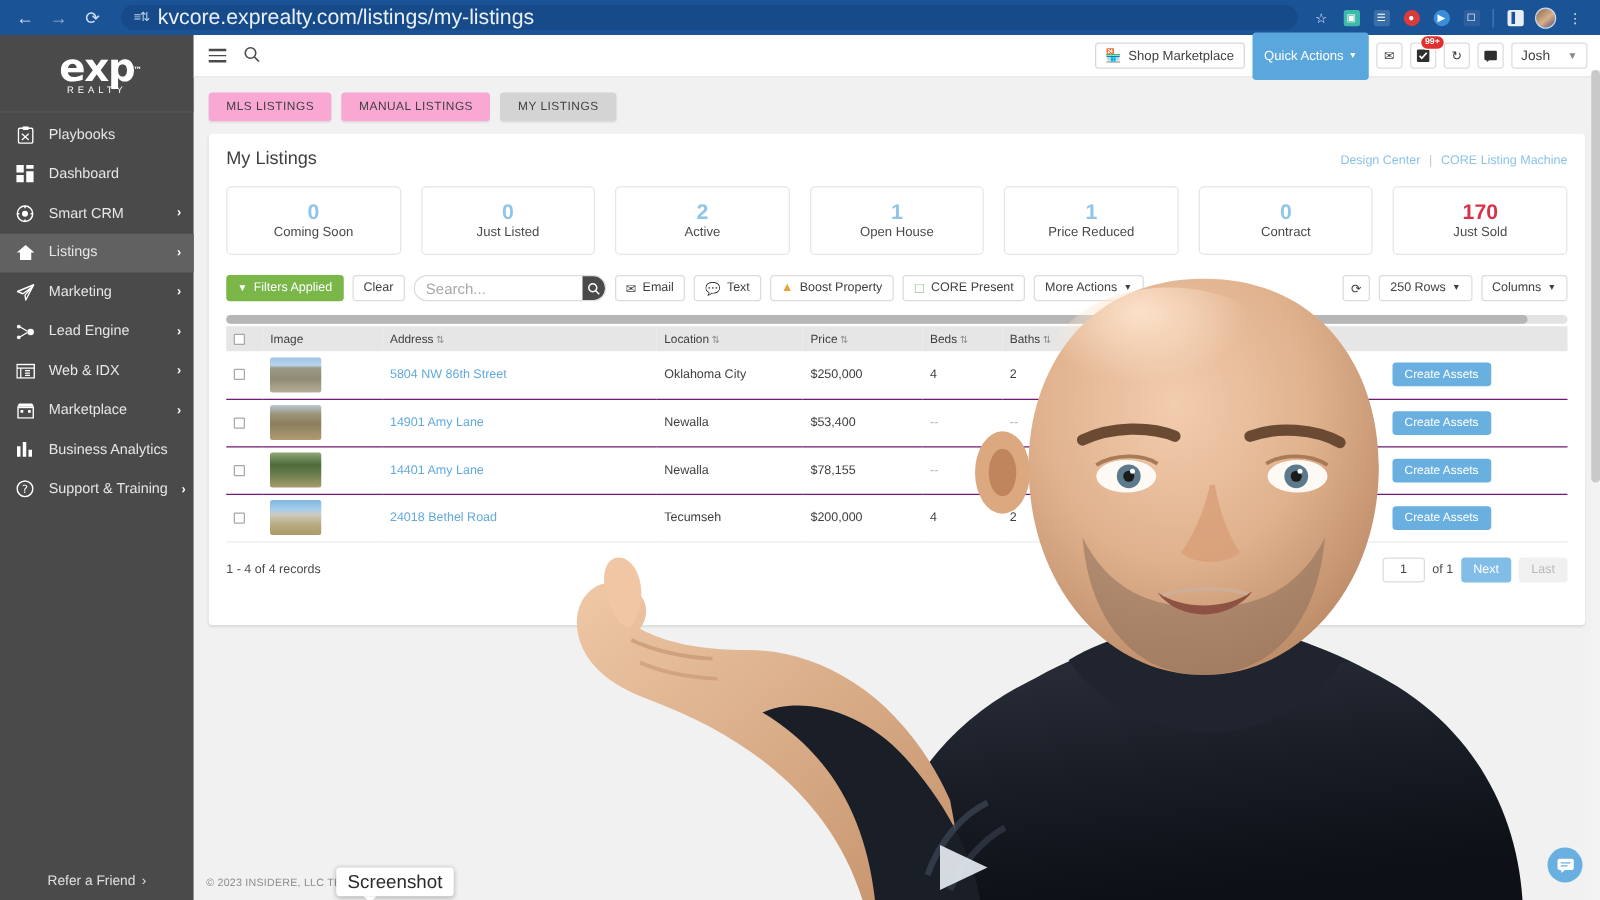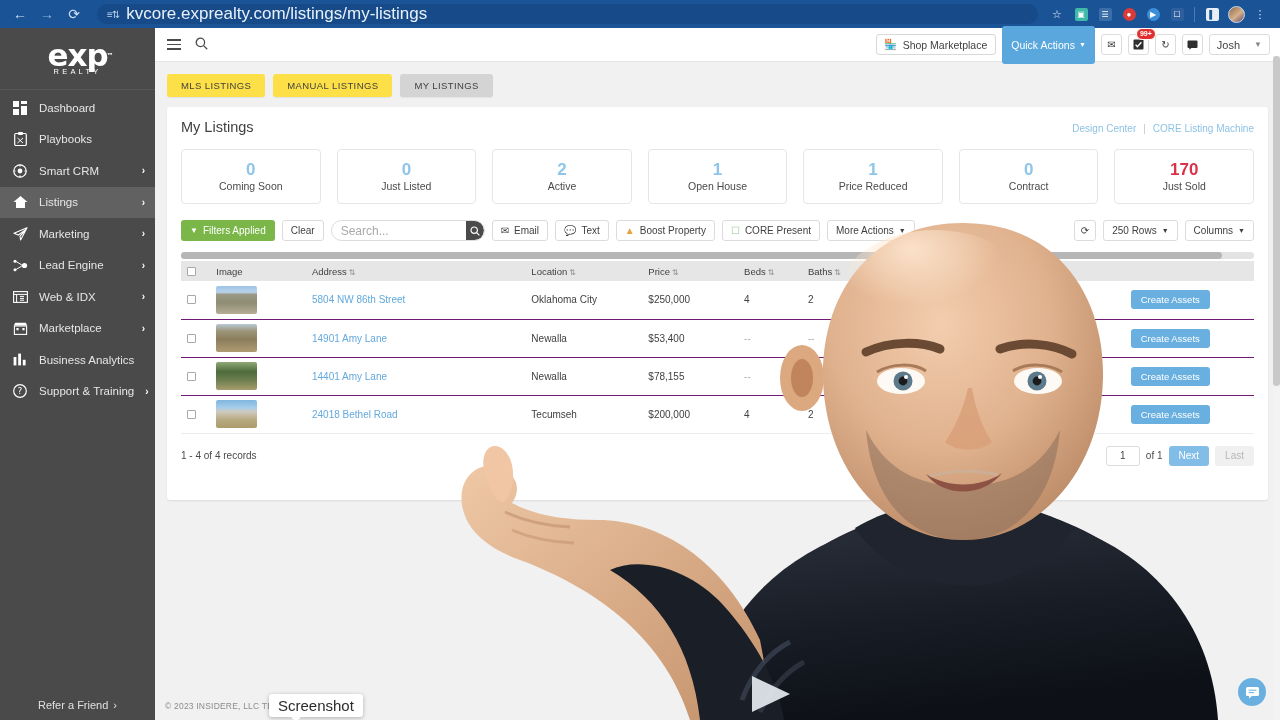--- a/index.html
+++ b/index.html
@@ -145,21 +145,21 @@
     height: 21px; border:1px solid #dcdcdc; border-radius:3px; background:#fff;
     display:flex; align-items:center; gap:14px; padding:0 7px;
     font-size:11px; color:#3f3f3f;
   }
   .user-chip .cv { font-size:8px; color:#888; }
 
   
   .content { flex:1 1 auto; padding: 12px 12px 0 12px; overflow:hidden; }
   .tabs { display:flex; gap:8px; margin-bottom: 10px; }
   .tab {
-    background:#fde047; border-radius:3px; height:23px;
+    background:#f9a8d4; border-radius:3px; height:23px;
     display:flex; align-items:center; padding: 0 14px;
     font-size:9.5px; letter-spacing:.4px; color:#3f3f3f;
     box-shadow:0 1px 1px rgba(0,0,0,.06);
   }
   .tab.active { background:#d4d4d4; }
 
   .panel {
     background:#fff; border-radius:3px; box-shadow:0 1px 2px rgba(0,0,0,.09);
     padding: 12px 14px 0 14px;
     height: 393px;
@@ -241,21 +241,21 @@
   .addr { color:#63a9dd; }
   .dim { color:#b0b0b0; }
   .btn-view {
     display:inline-flex; align-items:center; justify-content:center;
     height:19px; padding:0 8px; background:#ececec; color:#3f3f3f;
     border-radius:3px; font-size:9.5px;
   }
   .btn-create {
     display:inline-flex; align-items:center; justify-content:center;
     height:19px; padding:0 10px; background:#69b0e0; color:#fff;
-    border-radius:3px; font-size:9.5px;margin-left:17px;
+    border-radius:3px; font-size:9.5px;
   }
 
   
   .pager {
     display:flex; align-items:center; height:40px; margin-top: 2px;
     font-size:10px; color:#4a4a4a;
   }
   .pager-right { margin-left:auto; display:flex; align-items:center; gap:6px; }
   .page-input {
     width:34px; height:20px; border:1px solid #dcdcdc; border-radius:3px;
@@ -346,39 +346,39 @@
     <div class="logo-wrap">
       <div class="logo-exp">
         <div class="word"><span>exp</span><span class="tm">™</span></div>
         <div class="sub">REALTY</div>
       </div>
     </div>
     <nav class="nav">
 
       <div class="nav-item">
         <span class="ic">
+          <svg width="13" height="14" viewBox="0 0 13 14">
+              <rect x="0.7" y="1.5" width="11.6" height="12" rx="1.2" fill="none" stroke="#fff" stroke-width="1.2"></rect>
+              <rect x="4" y="0" width="5" height="3" rx="1" fill="#fff"></rect>
+              <path d="M3.5 6 L9 11 M9 6 L3.5 11" stroke="#fff" stroke-width="1"></path>
+            </svg>
+        </span>
+        <span class="lbl">Playbooks</span>
+      </div>
+
+      <div class="nav-item">
+        <span class="ic">
           <svg width="14" height="14" viewBox="0 0 14 14">
               <rect x="0" y="0" width="6" height="6" fill="#fff"></rect>
               <rect x="8" y="0" width="6" height="3" fill="#fff"></rect>
               <rect x="0" y="8" width="6" height="6" fill="#fff"></rect>
               <rect x="8" y="5" width="6" height="9" fill="#fff"></rect>
             </svg>
         </span>
         <span class="lbl">Dashboard</span>
-      </div>
-
-      <div class="nav-item">
-        <span class="ic">
-          <svg width="13" height="14" viewBox="0 0 13 14">
-              <rect x="0.7" y="1.5" width="11.6" height="12" rx="1.2" fill="none" stroke="#fff" stroke-width="1.2"></rect>
-              <rect x="4" y="0" width="5" height="3" rx="1" fill="#fff"></rect>
-              <path d="M3.5 6 L9 11 M9 6 L3.5 11" stroke="#fff" stroke-width="1"></path>
-            </svg>
-        </span>
-        <span class="lbl">Playbooks</span>
       </div>
 
       <div class="nav-item">
         <span class="ic">
           <svg width="14" height="14" viewBox="0 0 14 14">
               <circle cx="7" cy="7" r="6.2" fill="none" stroke="#fff" stroke-width="1.2"></circle>
               <circle cx="7" cy="7" r="2.4" fill="#fff"></circle>
               <path d="M7 0.5v2M7 11.5v2M0.5 7h2M11.5 7h2" stroke="#fff" stroke-width="1.2"></path>
             </svg>
         </span>

